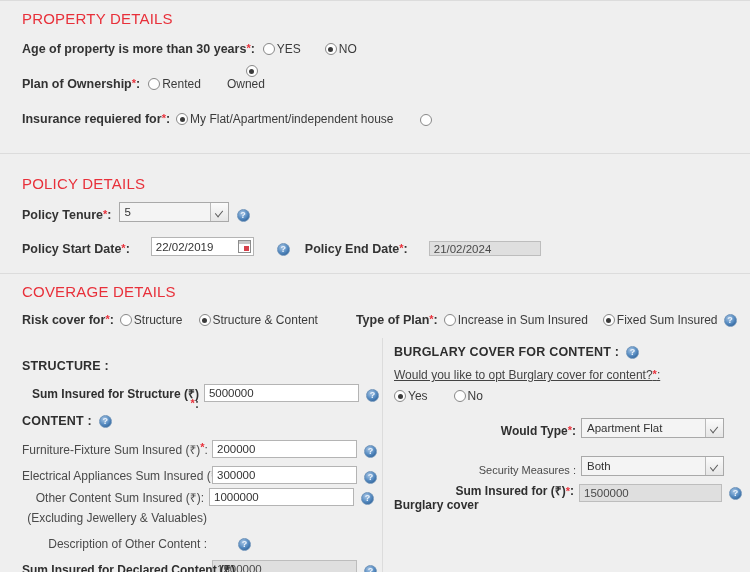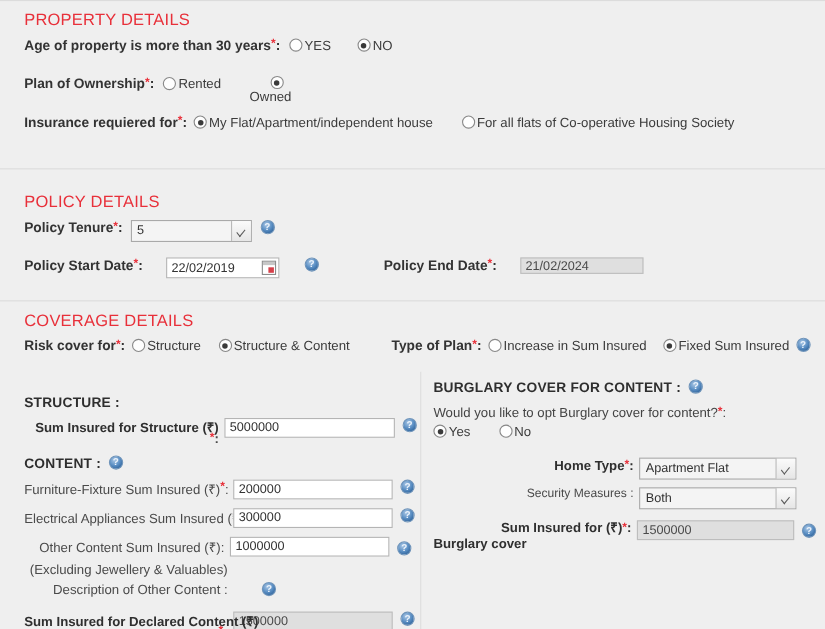--- a/index.html
+++ b/index.html
@@ -41,30 +41,31 @@
   .lbl {
     color: #333333;
     font-weight: bold;
     font-size: 12.5px;
     white-space: nowrap;
   }
   .lbl-norm {
     color: #444444;
     font-weight: normal;
     font-size: 12px;
+    text-decoration: underline;
   }
   .req {
     color: #e8303a;
     font-weight: bold;
     font-size: 11px;
     vertical-align: top;
   }
   .row {
     display: flex;
-    align-items: flex-start;
+    align-items: flex-end;
   }
   .radio-grp {
     display: inline-flex;
     align-items: center;
   }
   .rb {
     position: relative;
     display: inline-block;
     width: 12px;
     height: 12px;
@@ -257,21 +258,20 @@
     <div class="row" style="height:22px;margin-top:13px;">
       <span class="lbl">
         <span>Insurance requiered for</span><span class="req">*</span><span>:</span>
       </span>
       <span class="radio-grp" style="margin-left:6px;">
         <span class="rb on"></span>
         <span class="rb-txt">My Flat/Apartment/independent house</span>
       </span>
       <span class="radio-grp" style="margin-left:12px;">
         <span class="rb"></span>
-        <span class="rb-txt">For all flats of Co-operative Housing Society</span>
       </span>
     </div>
   </div>
 
   <div class="hline" style="position:absolute;top:153px;left:0;"></div>
 
   <div class="section" style="position:absolute;top:175px;left:0;width:750px;">
 
     <div class="sect-title" style="margin-bottom:8px;">POLICY DETAILS</div>
 
@@ -289,21 +289,21 @@
     <div class="row" style="height:22px;margin-top:12px;gap:15px;">
       <span class="lbl">
         <span>Policy Start Date</span><span class="req">*</span><span>:</span>
       </span>
       <span style="position:relative;display:inline-block;margin-left:6px;">
         <input class="txt" type="text" style="width: 103px; height: 19px;" value="22/02/2019">
         <span class="dateicon"></span>
       </span>
       <span class="help" style="margin-left:8px;"></span>
 
-      <span class="lbl" style="margin-left:44px;">
+      <span class="lbl" style="">
         <span>Policy End Date</span><span class="req">*</span><span>:</span>
       </span>
       <input class="txt ro" type="text" readonly="" style="width: 112px; height: 15px; margin-left: 6px;" value="21/02/2024">
     </div>
   </div>
 
   <div class="hline" style="position:absolute;top:273px;left:0;"></div>
 
   <div class="section" style="position:absolute;top:283px;left:0;width:750px;">
 
@@ -414,29 +414,29 @@
         <span class="rb-txt">Yes</span>
       </span>
       <span class="radio-grp" style="margin-left:12px;">
         <span class="rb"></span>
         <span class="rb-txt">No</span>
       </span>
     </div>
 
     <div class="row" style="height:22px;margin-top:13px;">
       <span class="fld-lbl fld-lbl-b" style="width:182px;">
-        <span>Home Type</span><span class="req">*</span><span>:</span>
+        <span>Would Type</span><span class="req">*</span><span>:</span>
       </span>
       <span class="selwrap" style="width:143px;margin-left:5px;">
         <span class="selval">Apartment Flat</span>
         <span class="arrowbox"></span>
       </span>
     </div>
 
-    <div class="row" style="height:22px;margin-top:5px;">
+    <div class="row" style="height:22px;margin-top:16px;">
       <span class="fld-lbl" style="width:182px;font-size:11px;">
         <span>Security Measures</span><span class="req"></span> <span>:</span>
       </span>
       <span class="selwrap" style="width:143px;margin-left:5px;">
         <span class="selval">Both</span>
         <span class="arrowbox"></span>
       </span>
     </div>
 
     <div class="row" style="margin-top:8px;align-items:flex-start;">

